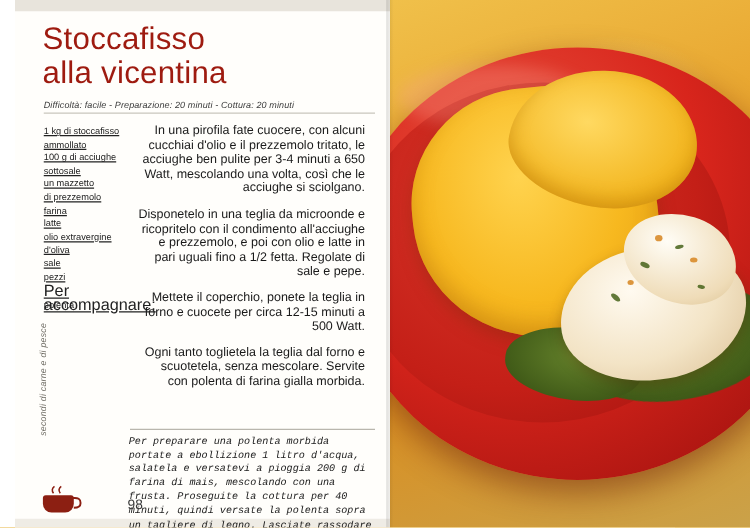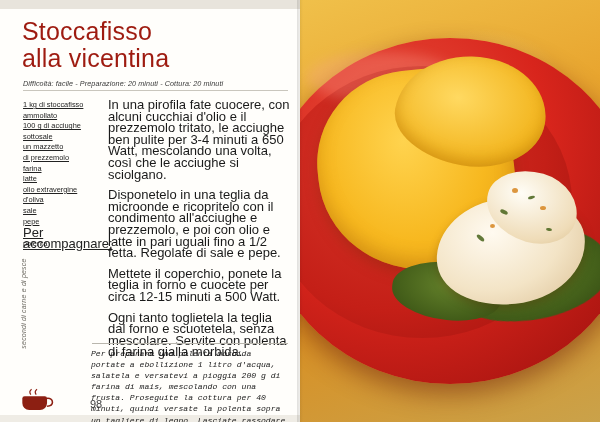--- a/index.html
+++ b/index.html
@@ -12,20 +12,21 @@
     overflow: hidden;
     background: #ffffff;
     font-family: "Liberation Sans", sans-serif;
   }
   .page {
     position: relative;
     width: 528px;
     height: 422px;
     background: #ffffff;
     box-sizing: border-box;
+    margin-left: 12px;
   }
   
   .left-page {
     position: absolute;
     left: 0;
     top: 0;
     width: 300px;
     height: 422px;
     background: #fffefb;
     box-sizing: border-box;
@@ -98,26 +99,27 @@
     left: 23px;
     top: 239px;
     width: 70px;
     font-size: 7.4px;
     color: #222;
     line-height: 10.6px;
   }
   
   .method {
     position: absolute;
-    left: 108px;
+    left: 98px;
     top: 99px;
     width: 182px;
     color: #1a1a1a;
-    font-size: 13px;
+    font-size: 10px;
     line-height: 11.6px;
+    text-align: right;
   }
   .method p { margin: 0 0 9px 0; }
   .divider2 {
     position: absolute;
     left: 92px;
     top: 343px;
     width: 196px;
     height: 1px;
     background: #b9b6ad;
   }
@@ -318,21 +320,21 @@
       <div>ammollato</div>
       <div>100 g di acciughe</div>
       <div>sottosale</div>
       <div>un mazzetto</div>
       <div>di prezzemolo</div>
       <div>farina</div>
       <div>latte</div>
       <div>olio extravergine</div>
       <div>d'oliva</div>
       <div>sale</div>
-      <div>pepe</div>
+      <div>pezzi</div>
     </div>
 
     <div class="accomp-head">Per accompagnare:</div>
     <div class="accomp-body">polenta</div>
 
     <div class="method">
       <p>In una pirofila fate cuocere, con alcuni cucchiai d'olio e il prezzemolo tritato, le acciughe ben pulite per 3-4 minuti a 650 Watt, mescolando una volta, così che le acciughe si sciolgano.</p>
       <p>Disponetelo in una teglia da microonde e ricopritelo con il condimento all'acciughe e prezzemolo, e poi con olio e latte in pari uguali fino a 1/2 fetta. Regolate di sale e pepe.</p>
       <p>Mettete il coperchio, ponete la teglia in forno e cuocete per circa 12-15 minuti a 500 Watt.</p>
       <p>Ogni tanto toglietela la teglia dal forno e scuotetela, senza mescolare. Servite con polenta di farina gialla morbida.</p>

